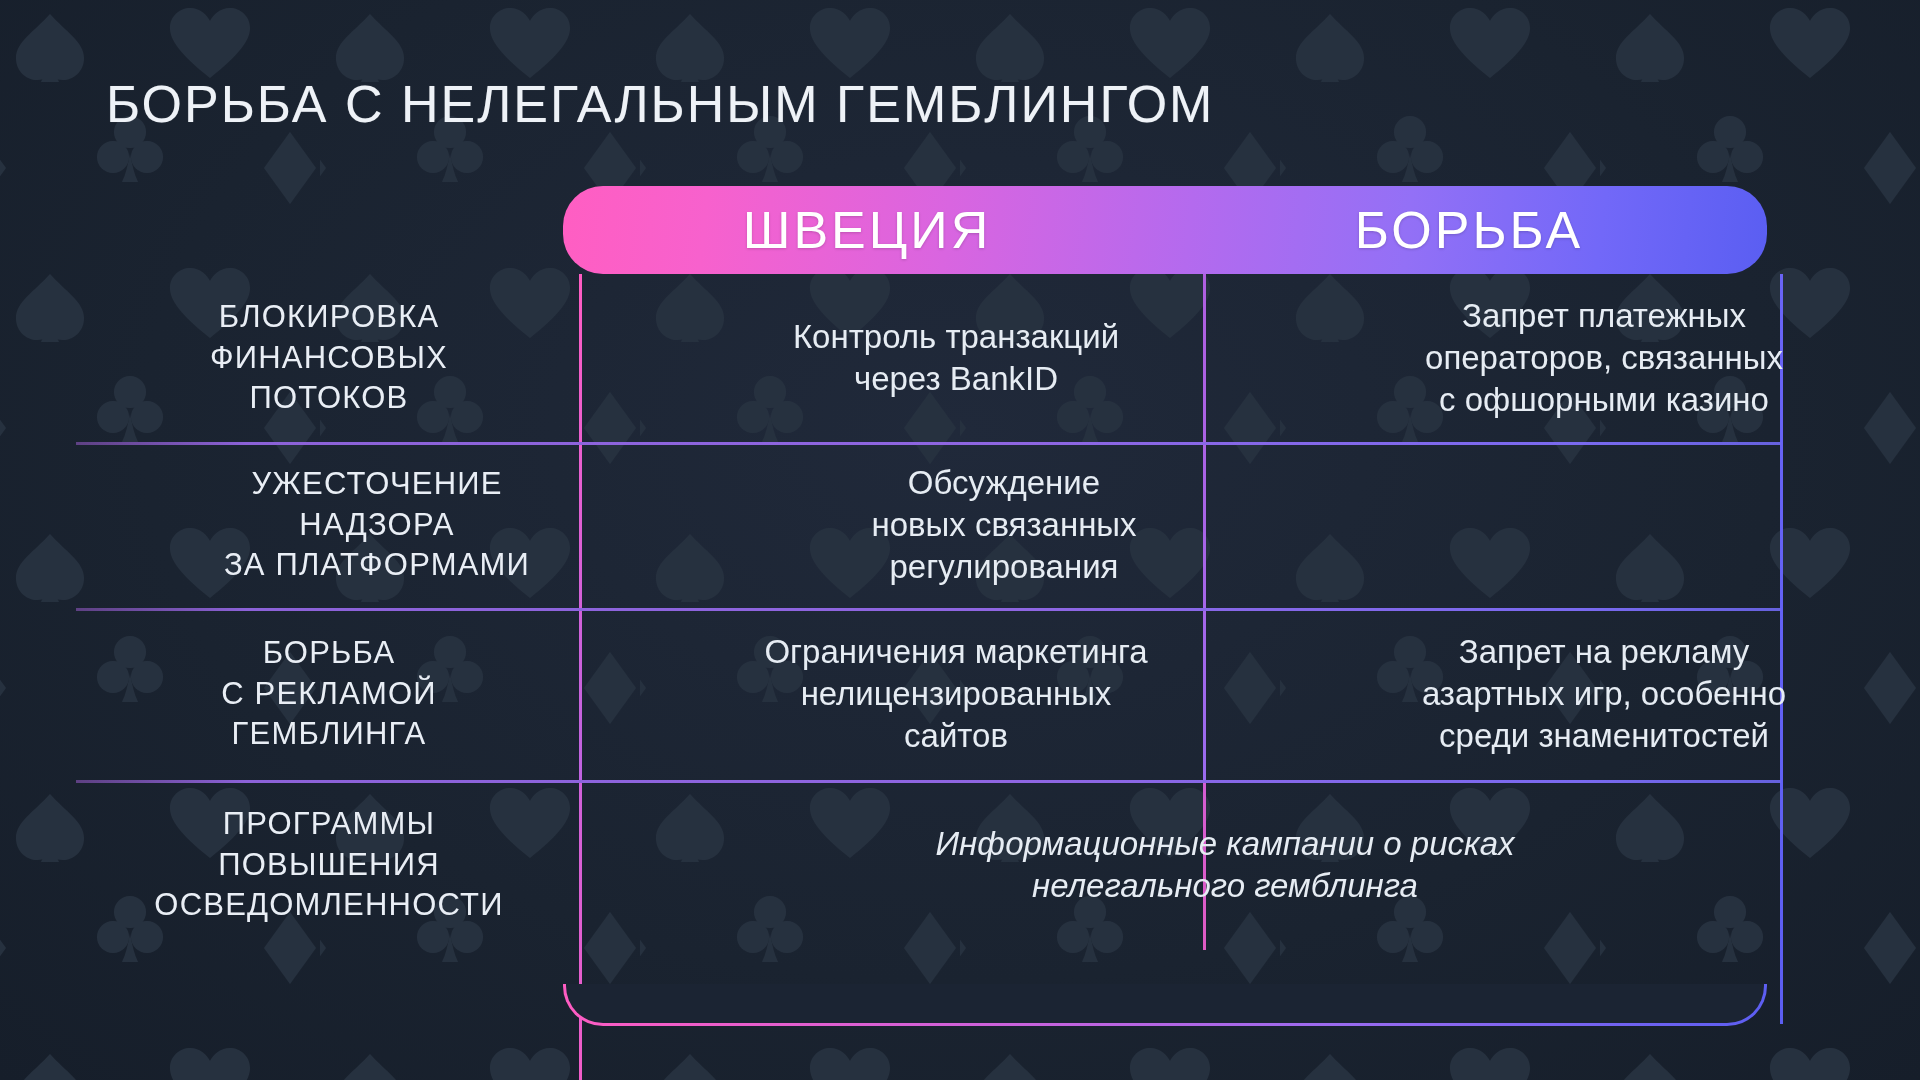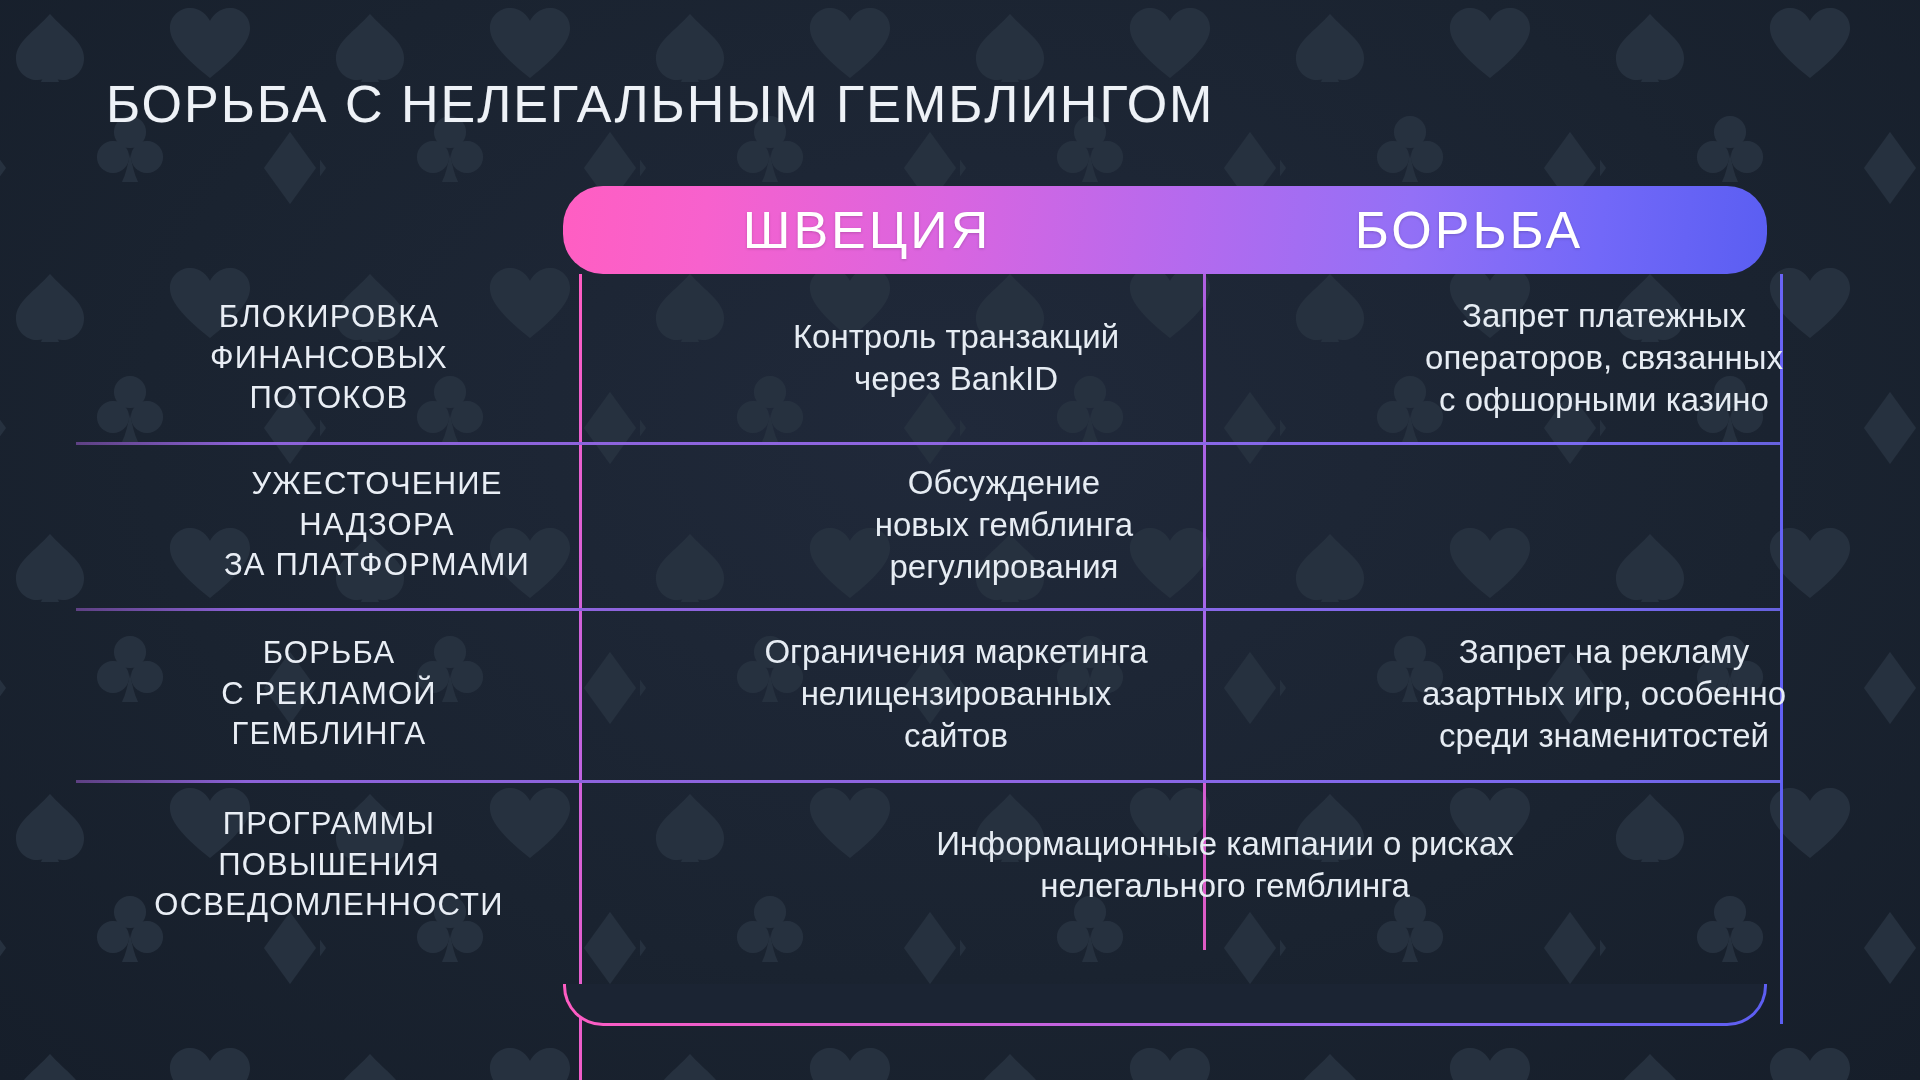--- a/index.html
+++ b/index.html
@@ -117,20 +117,21 @@
   }
   .cell.japan {
     width: 596px;
     padding-left: 62px;
     padding-right: 24px;
   }
   .cell.merged {
     width: 1220px;
     padding-left: 112px;
     padding-right: 40px;
+    font-style: italic;
   }
 
   
   #row-0 { height: 168px; }
   #row-1 { height: 166px; padding-left: 48px; }
   #row-2 { height: 172px; }
   #row-3 { height: 170px; }
 
   
   .hsep {
@@ -265,21 +266,21 @@
       <div class="cell japan">Запрет платежных
 операторов, связанных
 с офшорными казино</div>
     </div>
 
     <div class="row" id="row-1">
       <div class="row-label">УЖЕСТОЧЕНИЕ
 НАДЗОРА
 ЗА ПЛАТФОРМАМИ</div>
       <div class="cell sweden">Обсуждение
-новых гемблинга
+новых связанных
 регулирования</div>
     </div>
 
     <div class="row" id="row-2">
       <div class="row-label">БОРЬБА
 С РЕКЛАМОЙ
 ГЕМБЛИНГА</div>
       <div class="cell sweden">Ограничения маркетинга
 нелицензированных
 сайтов</div>

